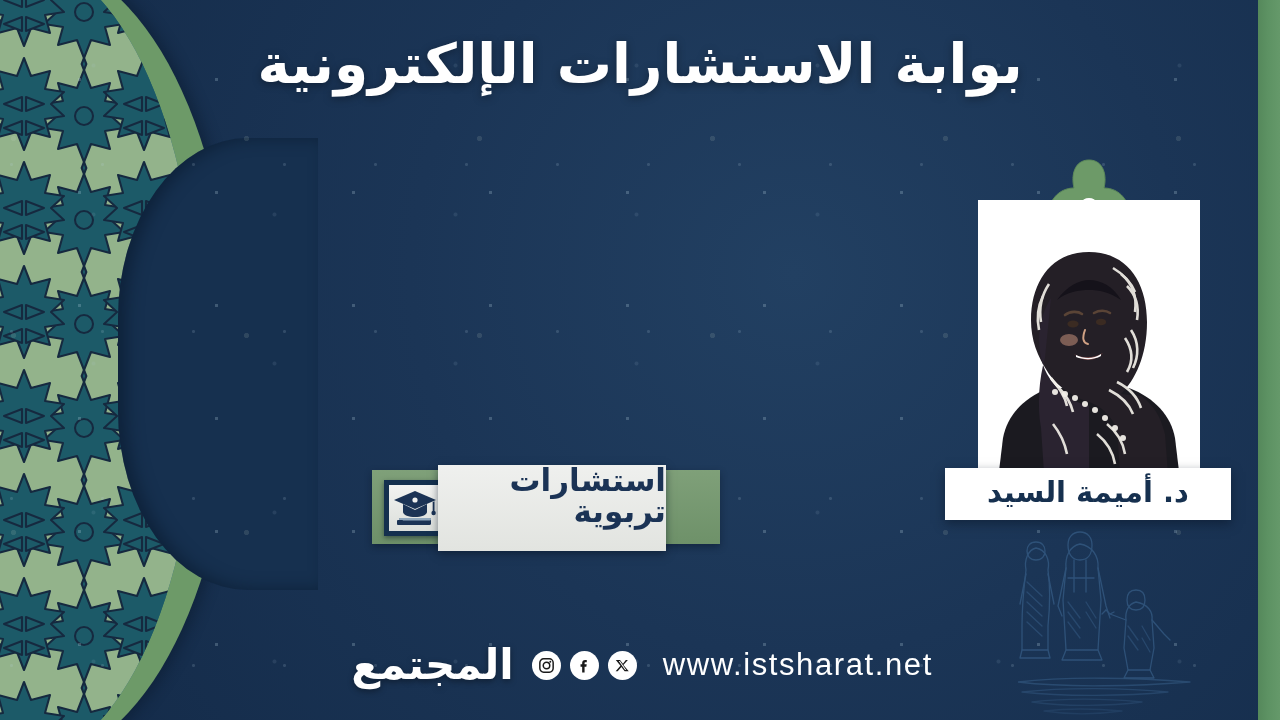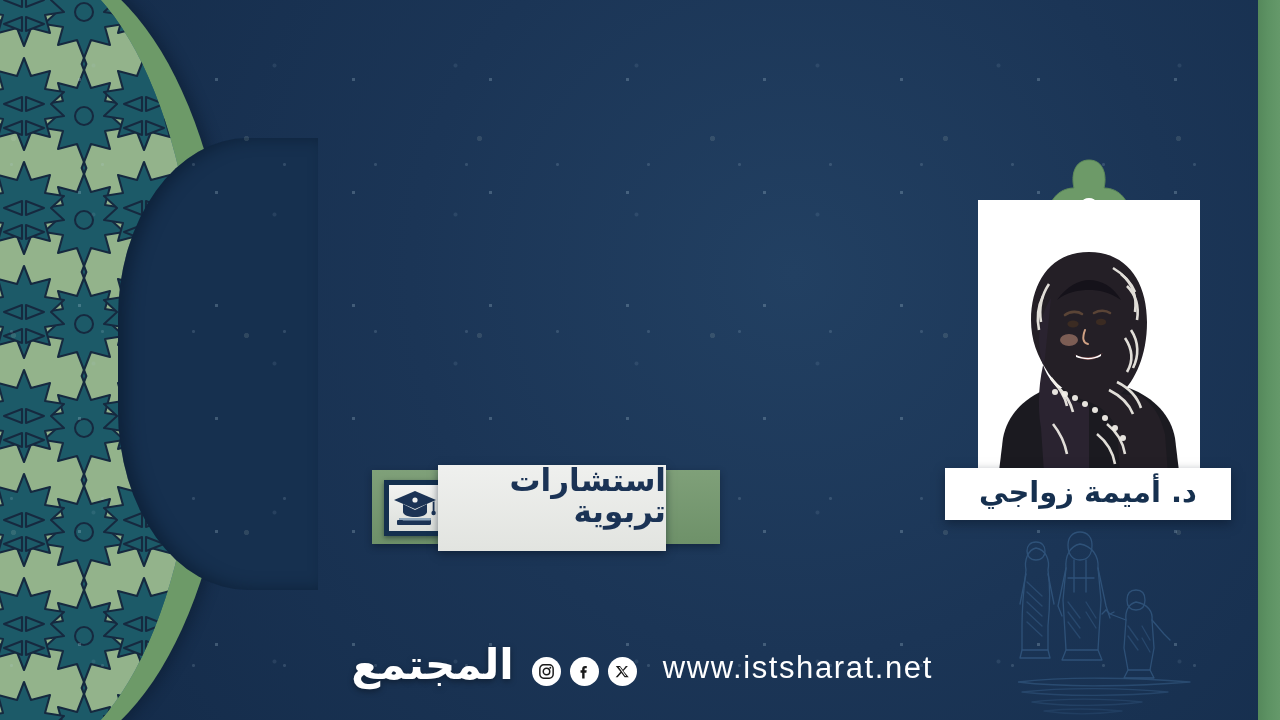--- a/index.html
+++ b/index.html
@@ -203,21 +203,21 @@
     width:230px; height:190px;
     opacity:.55;
     pointer-events:none;
   }
   .family-art svg { display:block; }
 
   
   .footer {
     position:absolute;
     left:0; right:0; bottom:34px;
-    display:flex; align-items:flex-end; justify-content:center;
+    display:flex; align-items:center; justify-content:center;
     gap:18px;
   }
   .brand-logo {
     color:#ffffff;
     direction:rtl;
     font-family:"DejaVu Sans", sans-serif;
     font-weight:700;
     font-size:42px;
     line-height:1;
     text-shadow:0 2px 6px rgba(0,0,0,.4);
@@ -290,20 +290,21 @@
       </svg>
     </div>
     <div class="ogee-notch-rim"></div>
     <div class="ogee-notch"></div>
   </div>
 
   <div class="right-strip"></div>
 
   <div class="dust"></div>
 
+  <div class="header-calligraphy">بوابة الاستشارات الإلكترونية</div>
 
 
   <div class="badge">
     <div class="badge-plate"></div>
     <div class="badge-icon-box">
       <div class="badge-icon-inner">
         <svg width="44" height="38" viewBox="0 0 44 38" xmlns="http://www.w3.org/2000/svg">
           <g fill="#1b3355">
             <path d="M22 2 L43 11 L22 20 L1 11 Z"></path>
             <circle cx="22" cy="11" r="2.6" fill="#eff0ee"></circle>
@@ -428,21 +429,21 @@
           <path d="M85 116 C93 124 106 124 114 115 C106 120 93 121 85 116 Z" fill="#7d4a49"></path>
           <path d="M87 117 C95 121 105 121 112 116 L112 118 C105 122 95 122 87 119 Z" fill="#ffffff"></path>
 
           <ellipse cx="80" cy="102" rx="9" ry="6" fill="#e8a98e" opacity=".45"></ellipse>
         </svg>
       </div>
     </div>
   </div>
 
   <div class="nameplate">
-    <span class="nameplate-text">د. أميمة زواجي</span>
+    <span class="nameplate-text">د. أميمة السيد</span>
   </div>
 
   <div class="family-art">
     <svg width="230" height="190" viewBox="0 0 230 190" xmlns="http://www.w3.org/2000/svg">
       <g stroke="#3f6a96" stroke-width="1.3" fill="none" stroke-linecap="round" stroke-linejoin="round">
 
         <path d="M18 18 C10 20 6 30 8 40 C6 56 4 78 4 96 L4 120 L30 120 L30 96 C32 76 32 54 30 40 C32 30 28 20 18 18 Z"></path>
         <path d="M18 12 C12 12 9 16 9 21 C9 26 12 30 18 30 C24 30 27 26 27 21 C27 16 24 12 18 12 Z"></path>
         <path d="M8 44 L2 74 M30 44 L36 74"></path>
         <path d="M4 120 L2 128 L18 128 M30 120 L32 128 L18 128"></path>

